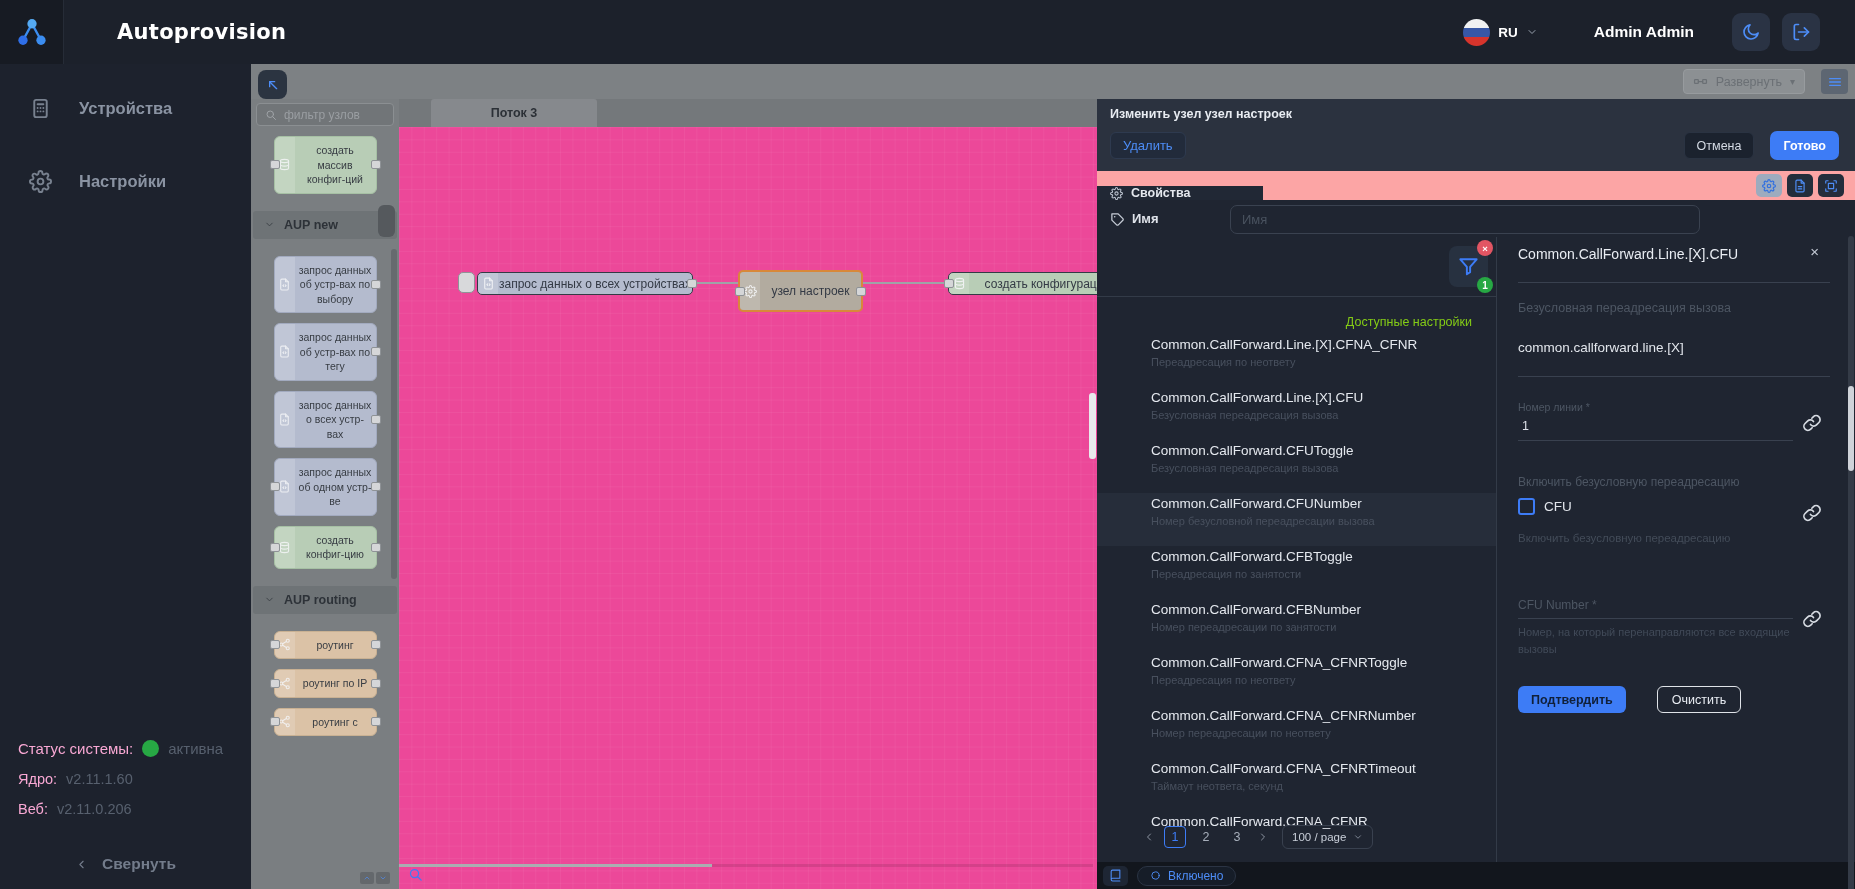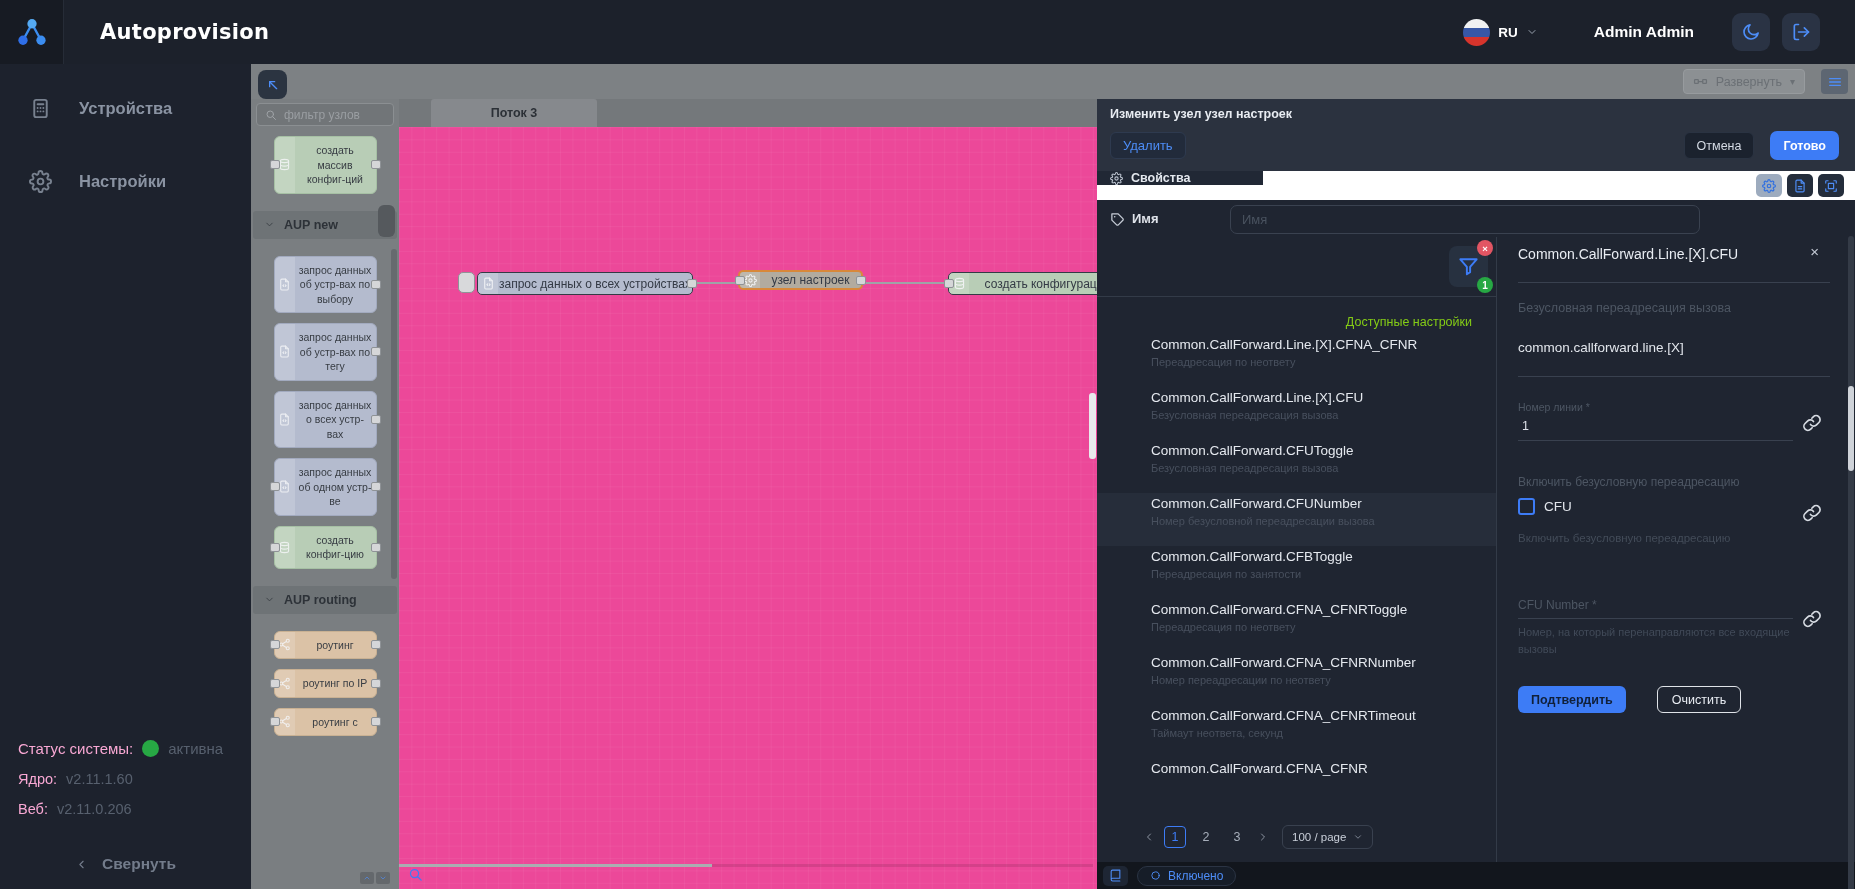--- a/index.html
+++ b/index.html
@@ -4,21 +4,21 @@
 <style>
   *{margin:0;padding:0;box-sizing:border-box}
   html,body{width:1855px;height:889px;overflow:hidden;background:#1c212b;font-family:"Liberation Sans",sans-serif}
   .app{position:absolute;inset:0;width:1855px;height:889px}
   .ic{display:inline-flex}
   .ic svg{width:100%;height:100%}
   
   .hdr{position:absolute;left:0;top:0;width:1855px;height:64px;background:#1c212b;display:flex;align-items:center;z-index:10}
   .logo-box{width:64px;height:64px;background:#171b23;border-right:1px solid #262c37;display:flex;align-items:center;justify-content:center;flex:none}
   .logo-ic{width:36px;height:36px}
-  .app-title{font-size:21px;font-weight:bold;color:#fff;margin-left:36px;letter-spacing:.3px;font-family:"DejaVu Sans",sans-serif}
+  .app-title{font-size:21px;font-weight:bold;color:#fff;margin-left:53px;letter-spacing:.3px;font-family:"DejaVu Sans",sans-serif}
   .hdr-right{margin-left:auto;display:flex;align-items:center;padding-right:35px}
   .lang{display:flex;align-items:center;gap:8px;cursor:pointer}
   .flag{width:27px;height:27px;border-radius:50%;overflow:hidden;display:flex;flex-direction:column;flex:none}
   .flag div{flex:1}
   .f-w{background:#f0f1f2}.f-b{background:#3757a6}.f-r{background:#d6342c}
   .lang-code{color:#fff;font-weight:bold;font-size:13.5px}
   .lang .chev{width:12px;height:12px;color:#9a86a8;color:#98a1ae}
   .user-name{color:#fff;font-weight:bold;font-size:15.5px;margin:0 26px 0 56px}
   .hdr-btn{width:38px;height:38px;border-radius:9px;background:#2a3344;border:none;color:#4d8df7;display:flex;align-items:center;justify-content:center;cursor:pointer;margin-left:12px}
   .hdr-btn .ic{width:20px;height:20px}
@@ -86,21 +86,21 @@
   .zoom-btn .ic{width:15px;height:15px}
   .v-thumb{position:absolute;left:1089px;top:393px;width:7px;height:66px;background:#e9eaec;border-radius:3px;z-index:6}
   
   .editor{position:absolute;left:1097px;top:99px;width:758px;height:790px;background:#1f2531;z-index:5}
   .ed-head{height:72px;background:#2b323f;padding:8px 16px 0 13px}
   .ed-title{font-size:12.5px;font-weight:bold;color:#e8ecf2}
   .ed-actions{display:flex;align-items:center;margin-top:10px}
   .btn-delete{height:27px;padding:0 12px;border-radius:6px;background:#222b3b;border:1px solid #2e3a4f;color:#4d8df7;font-size:13px;cursor:pointer}
   .btn-cancel{margin-left:auto;height:27px;padding:0 12px;border-radius:6px;background:#1b222e;border:1px solid #2a3342;color:#d4dae4;font-size:12.5px;cursor:pointer}
   .btn-done{margin-left:16px;height:29px;padding:0 13px;border-radius:7px;background:#3d7cf6;border:none;color:#fff;font-size:12.5px;font-weight:bold;cursor:pointer}
-  .ed-tabs{height:29px;background:#ffffff;display:flex;align-items:flex-start;position:relative}
+  .ed-tabs{height:29px;background:#fca5a5;display:flex;align-items:flex-end;position:relative}
   .ed-tab{width:166px;background:#212835;display:flex;align-items:center;gap:8px;padding-left:13px;font-size:12.5px;font-weight:bold;color:#e4e8ee;cursor:pointer}
   .ed-tab .ic{width:13px;height:13px;color:#b9c1cd}
   .ed-tab-icons{position:absolute;right:11px;top:3px;display:flex;gap:5px}
   .ti-btn{width:26px;height:23px;border-radius:5px;border:none;display:flex;align-items:center;justify-content:center;background:#242d3b;color:#4d8df7;cursor:pointer}
   .ti-btn.active{background:#9dabbe;color:#2f6fe0}
   .ti-btn .ic{width:14px;height:14px}
   .ed-body{position:relative;height:662px}
   .tag-ic{position:absolute;left:13px;top:12px;width:15px;height:15px;color:#c6ccd6}
   .name-lb{position:absolute;left:35px;top:11px;font-size:13px;font-weight:bold;color:#dfe3ea}
   .name-input{position:absolute;left:133px;top:5px;width:470px;height:29px;border:1px solid #3a4250;border-radius:7px;background:transparent;padding:0 11px;font-size:13px;color:#dfe3ea;outline:none}
@@ -471,21 +471,21 @@
             <svg viewBox="0 0 24 24" fill="none" stroke="currentColor" stroke-width="2" stroke-linecap="round" stroke-linejoin="round">
               <path d="M14 2H7a2 2 0 0 0-2 2v16a2 2 0 0 0 2 2h10a2 2 0 0 0 2-2V7z"></path>
               <path d="M14 2v5h5"></path>
               <path d="M10.5 12.5 9 14l1.5 1.5M13.5 12.5 15 14l-1.5 1.5"></path>
             </svg>
           </span>
         </span>
       <span class="n-lb">запрос данных о всех устройствах</span>
       <span class="port r"></span>
     </div>
-    <div class="c-node sel" style="left:339px;top:171px;width:125px;height:20px">
+    <div class="c-node sel" style="left:339px;top:171px;width:125px;height:42px">
       <span class="n-strip">
           <span class="ic">
             <svg viewBox="0 0 24 24" fill="none" stroke="currentColor" stroke-width="2" stroke-linecap="round" stroke-linejoin="round">
               <circle cx="12" cy="12" r="3"></circle>
               <path d="M19.4 15a1.65 1.65 0 0 0 .33 1.82l.06.06a2 2 0 1 1-2.83 2.83l-.06-.06a1.65 1.65 0 0 0-1.82-.33 1.65 1.65 0 0 0-1 1.51V21a2 2 0 1 1-4 0v-.09a1.65 1.65 0 0 0-1-1.51 1.65 1.65 0 0 0-1.82.33l-.06.06a2 2 0 1 1-2.83-2.83l.06-.06a1.65 1.65 0 0 0 .33-1.82 1.65 1.65 0 0 0-1.51-1H3a2 2 0 1 1 0-4h.09a1.65 1.65 0 0 0 1.51-1 1.65 1.65 0 0 0-.33-1.82l-.06-.06a2 2 0 1 1 2.83-2.83l.06.06a1.65 1.65 0 0 0 1.82.33 1.65 1.65 0 0 0 1-1.51V3a2 2 0 1 1 4 0v.09a1.65 1.65 0 0 0 1 1.51 1.65 1.65 0 0 0 1.82-.33l.06-.06a2 2 0 1 1 2.83 2.83l-.06.06a1.65 1.65 0 0 0-.33 1.82 1.65 1.65 0 0 0 1.51 1H21a2 2 0 1 1 0 4h-.09a1.65 1.65 0 0 0-1.51 1z"></path>
             </svg>
           </span>
         </span>
       <span class="n-lb">узел настроек</span>
       <span class="port l"></span>
@@ -598,20 +598,24 @@
     <div class="set-name">Common.CallForward.CFUToggle</div>
     <div class="set-desc">Безусловная переадресация вызова</div>
   </div>
               <div class="set-item hl">
     <div class="set-name">Common.CallForward.CFUNumber</div>
     <div class="set-desc">Номер безусловной переадресации вызова</div>
   </div>
               <div class="set-item">
     <div class="set-name">Common.CallForward.CFBToggle</div>
     <div class="set-desc">Переадресация по занятости</div>
+  </div>
+              <div class="set-item">
+    <div class="set-name">Common.CallForward.CFBNumber</div>
+    <div class="set-desc">Номер переадресации по занятости</div>
   </div>
               <div class="set-item">
     <div class="set-name">Common.CallForward.CFNA_CFNRToggle</div>
     <div class="set-desc">Переадресация по неответу</div>
   </div>
               <div class="set-item">
     <div class="set-name">Common.CallForward.CFNA_CFNRNumber</div>
     <div class="set-desc">Номер переадресации по неответу</div>
   </div>
               <div class="set-item">

